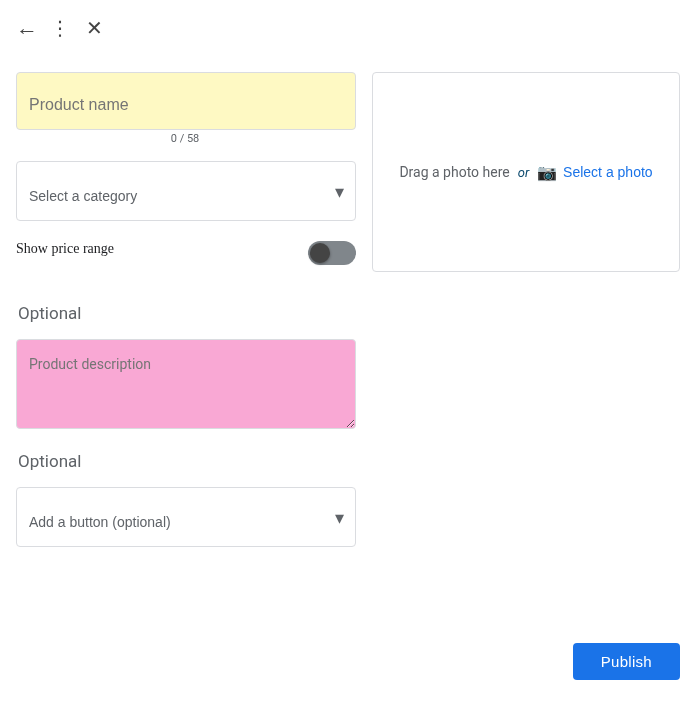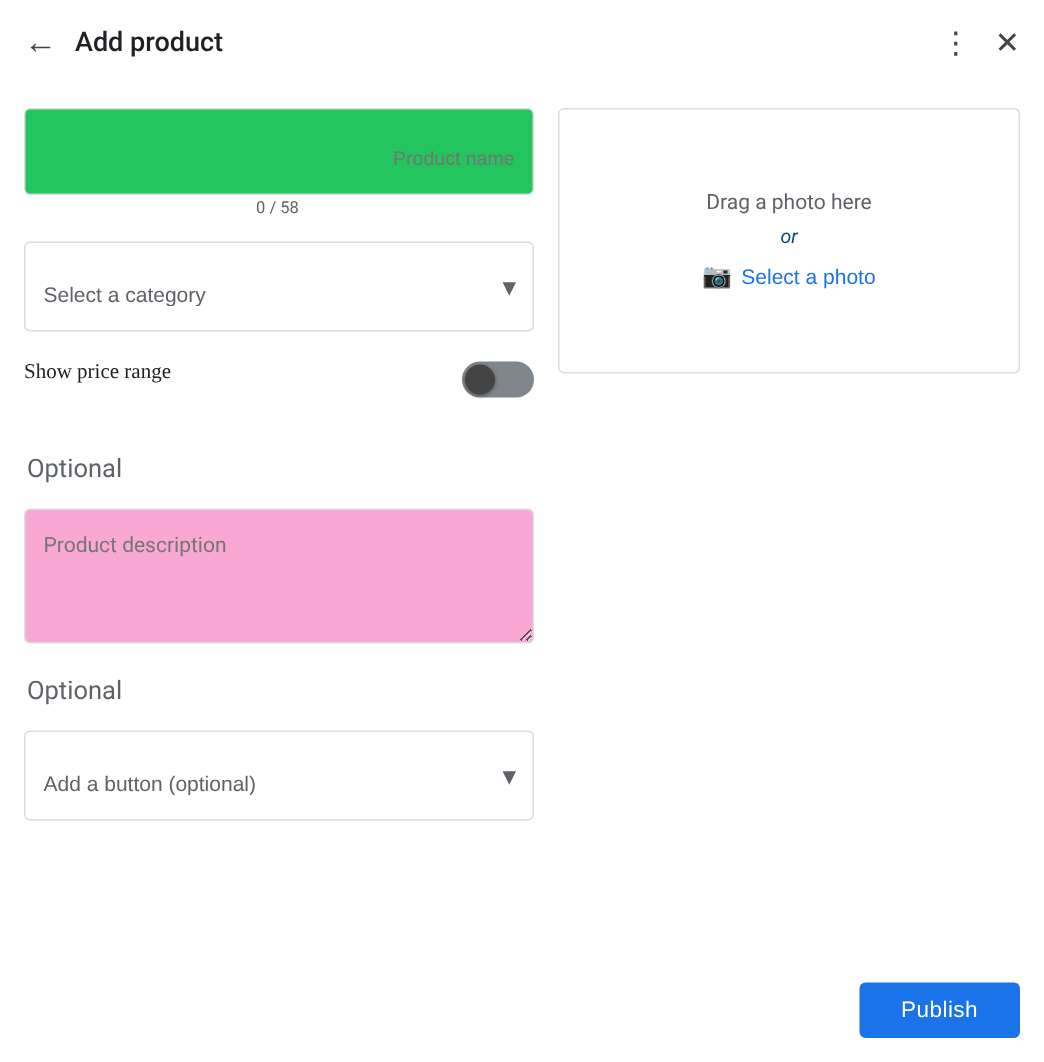--- a/index.html
+++ b/index.html
@@ -67,26 +67,25 @@
 
     
     .input-wrapper {
       position: relative;
     }
     .text-input {
       width: 100%;
       border: 1px solid #dadce0;
       border-radius: 4px;
       padding: 16px 12px 8px;
-      font-size: 13px;
+      font-size: 16px;
       color: #202124;
       outline: none;
-      background: #22c55e;
+      background: #fef9c3;
       resize: none;
-      text-align: right;
     }
     .char-count {
       text-align: center;
       font-size: 11px;
       color: #5f6368;
       margin-top: 2px;
       padding-right: 2px;
     }
     .optional-label {
       font-size: 17px;
@@ -159,23 +158,23 @@
       border-radius: 50%;
       top: 2px;
       left: 2px;
       box-shadow: 0 1px 3px rgba(0,0,0,0.4);
     }
 
     
     .photo-area {
       border: 1px solid #dadce0;
       border-radius: 4px;
-      height: 177px;
-      display: flex;
-      flex-direction: column;
+      height: 200px;
+      display: flex;
+      flex-direction: row;
       align-items: center;
       justify-content: center;
       gap: 8px;
     }
     .drag-text {
       font-size: 14px;
       color: #5f6368;
     }
     .or-text {
       font-size: 13px;
@@ -209,21 +208,21 @@
       background: #f9a8d4;
       resize: vertical;
       min-height: 90px;
       height: 90px;
       font-family: inherit;
     }
 
     
     .footer {
       position: absolute;
-      bottom: 0;
+      bottom: 12px;
       right: 0;
       padding: 16px;
     }
     .publish-btn {
       background: #1a73e8;
       color: #fff;
       border: none;
       border-radius: 4px;
       padding: 10px 28px;
       font-size: 15px;
@@ -235,21 +234,20 @@
     
     .textarea-wrapper {
       position: relative;
     }
   </style>
 </head>
 <body>
 
 <div class="header">
   <span class="header-back">←</span>
-  <span class="header-title">Add product</span>
   <div class="header-actions">
     <span class="header-more">⋮</span>
     <span class="header-close">✕</span>
   </div>
 </div>
 
 <div class="content">
 
   <div class="left-column">
 

